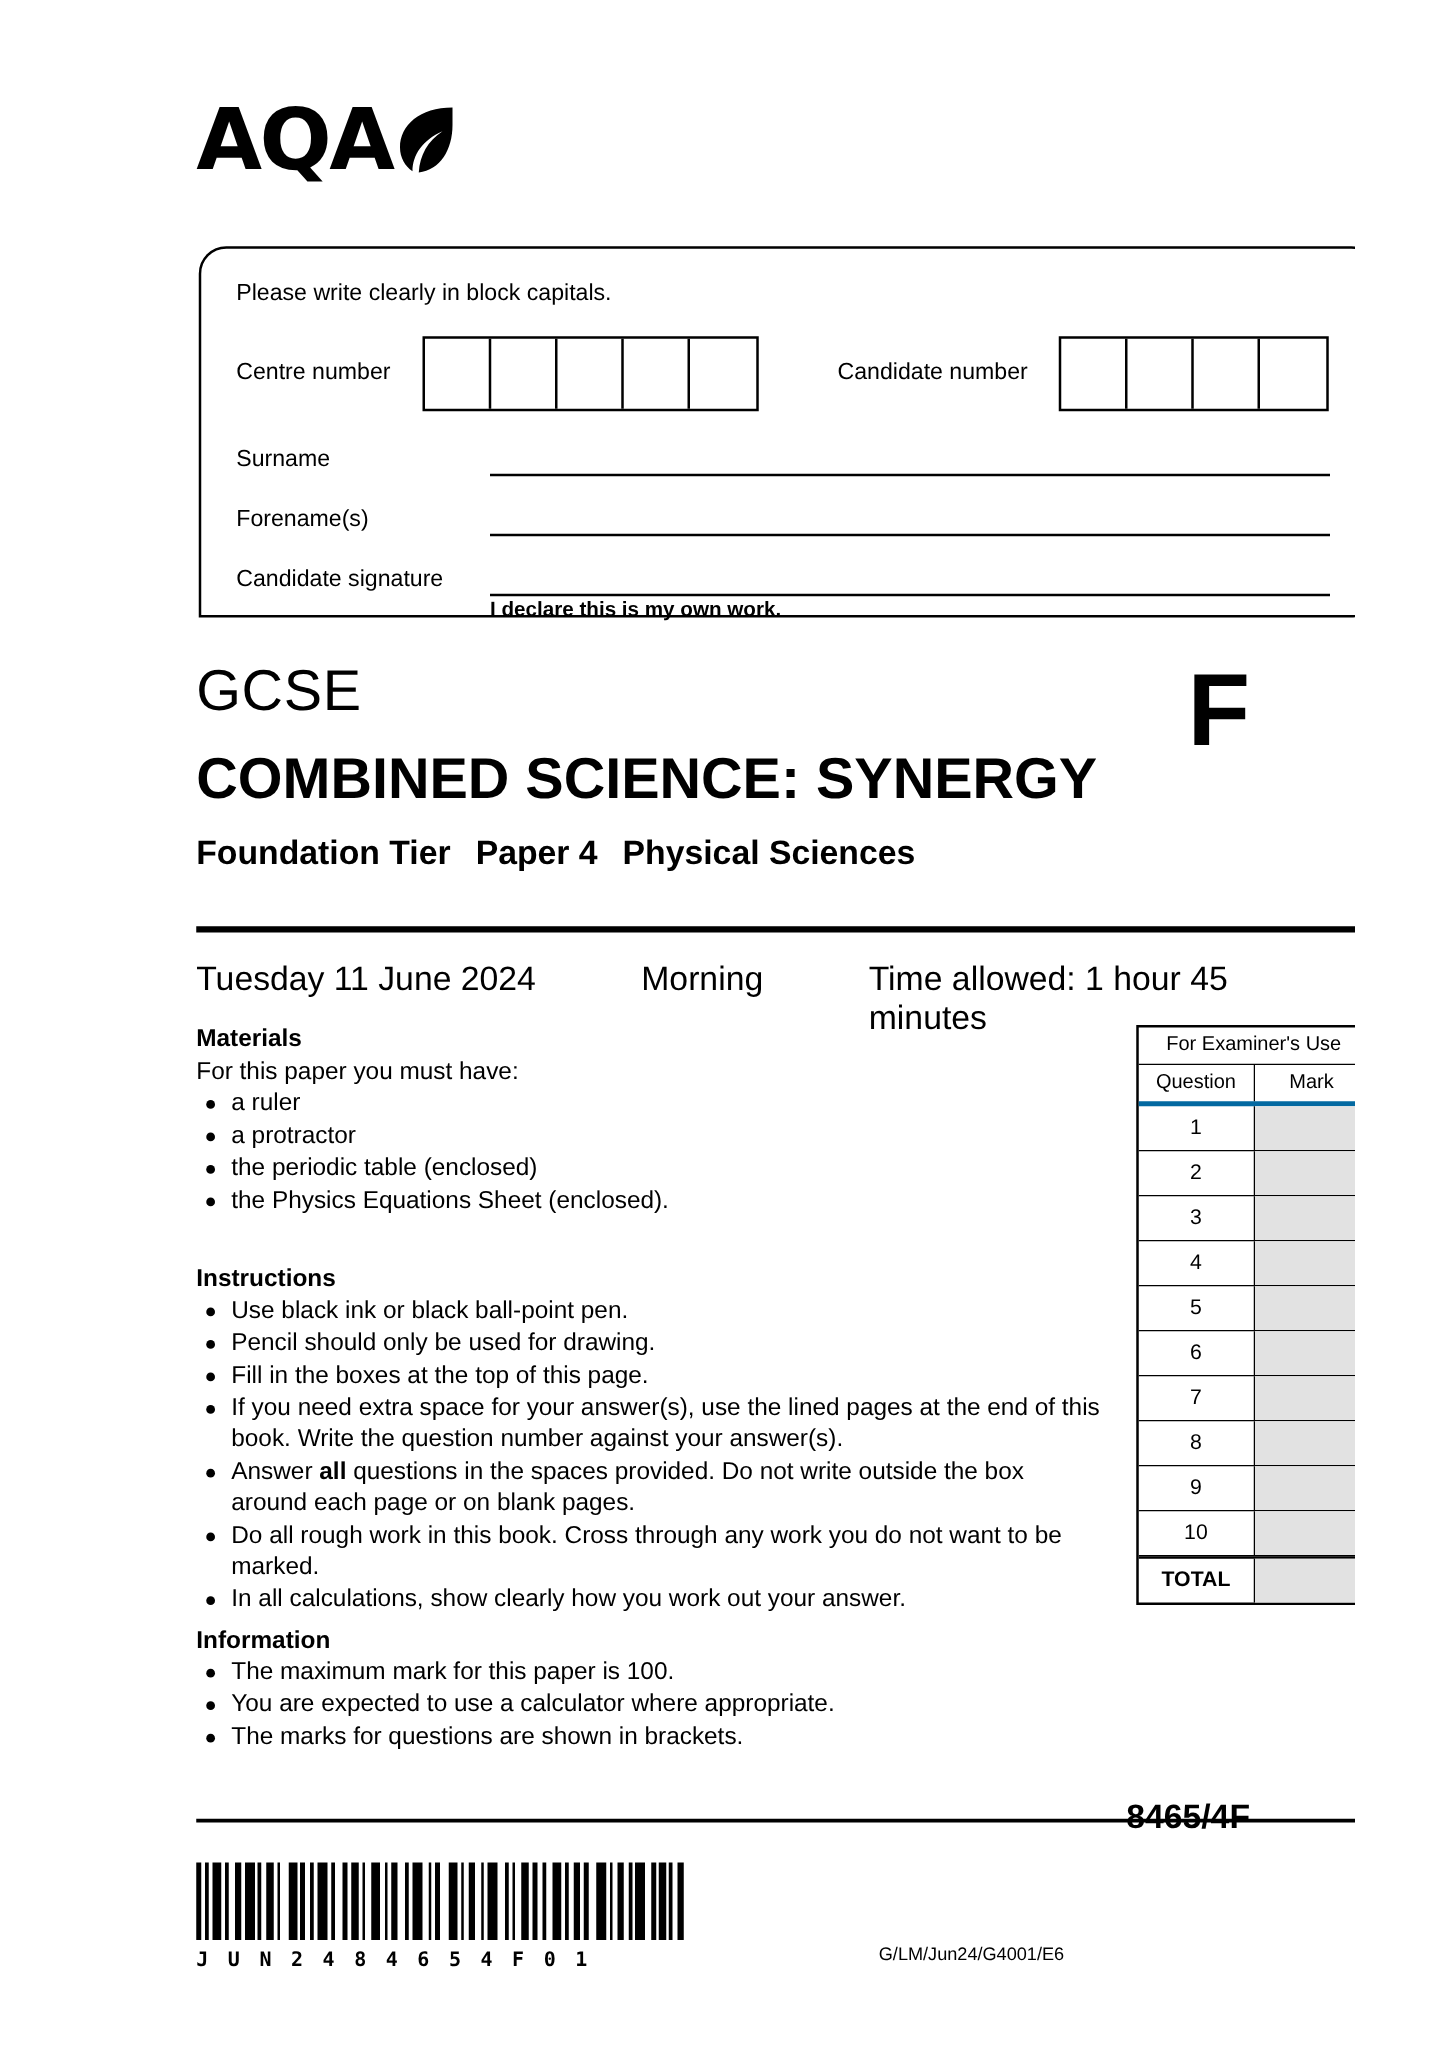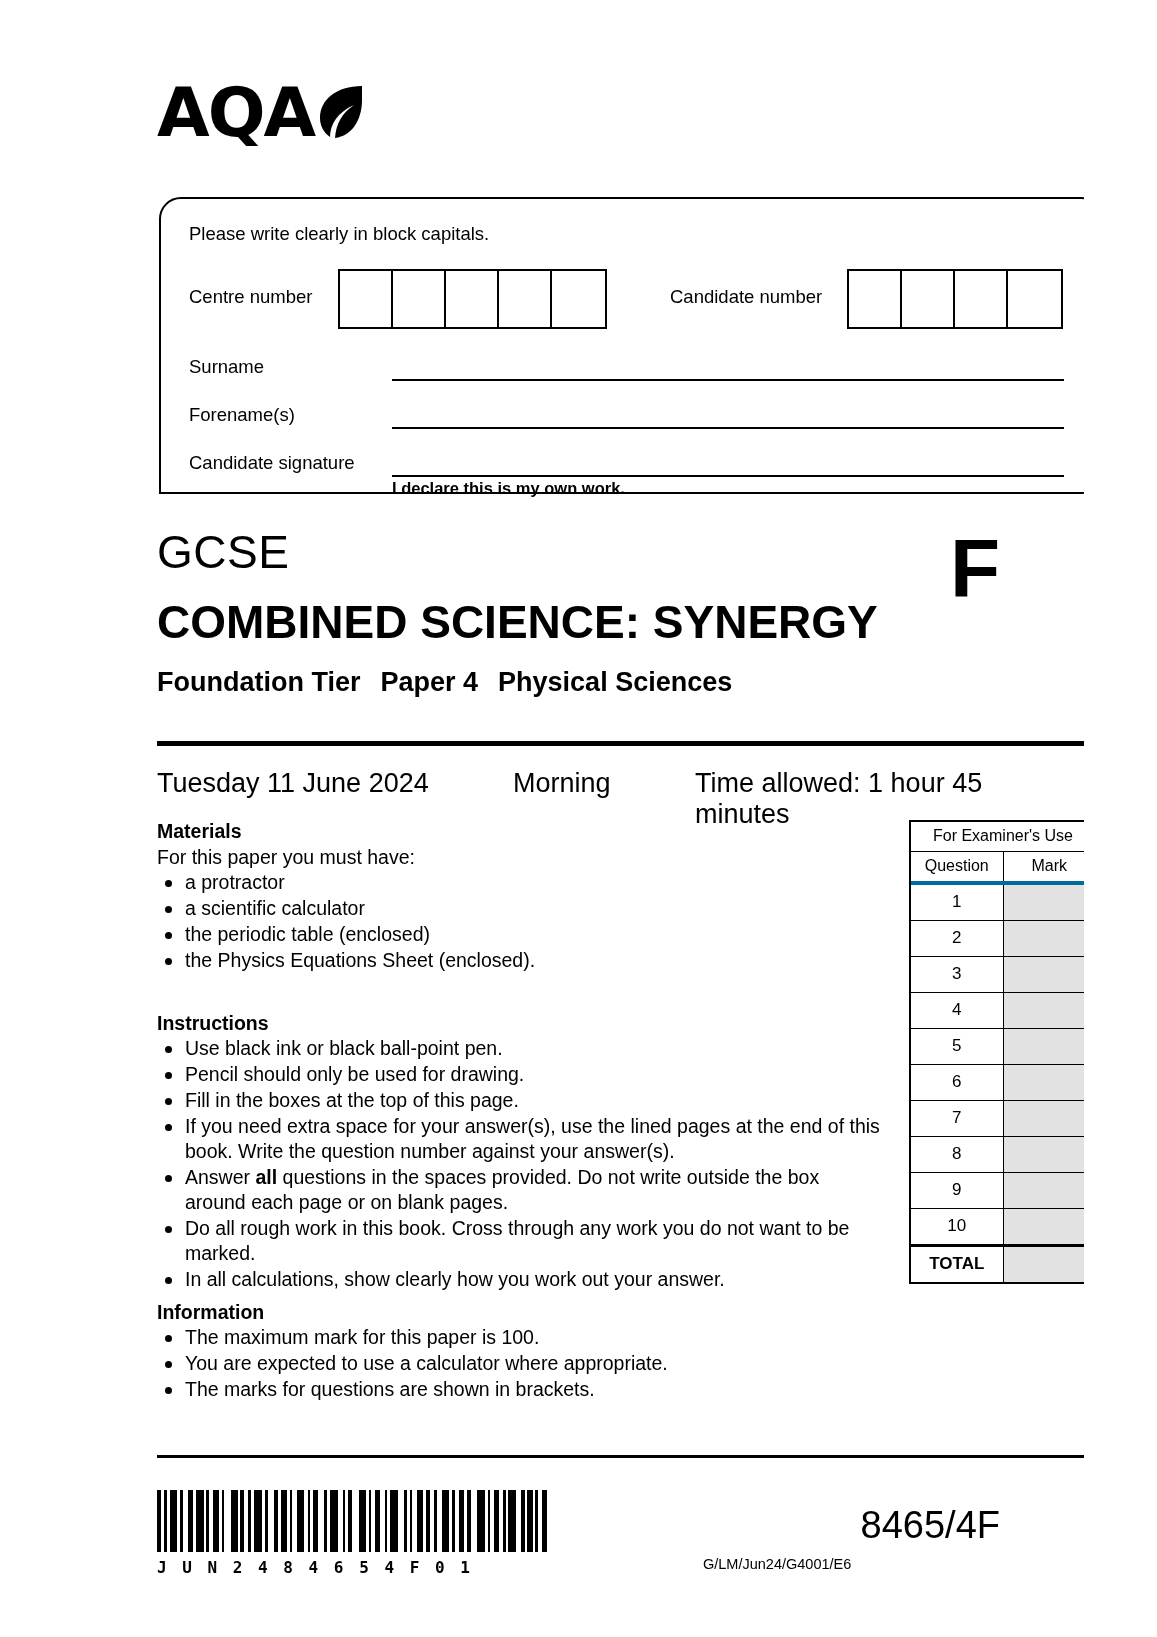--- a/index.html
+++ b/index.html
@@ -253,23 +253,23 @@
   }
   .footer-code {
     position: absolute;
     left: 630px;
     top: 1556px;
     font-size: 14.5px;
   }
   .paper-code {
     position: absolute;
     right: 84px;
-    top: 1504px;
-    font-size: 38px;
-    font-weight: normal;
+    top: 1438px;
+    font-size: 27px;
+    font-weight: bold;
   }
 </style>
 </head>
 <body>
 
 <div class="page">
 
   <div class="logo">
     <div class="logo-text">AQA</div>
     <div class="logo-leaf">
@@ -322,22 +322,22 @@
 
   <div class="exam-line exam-date">Tuesday 11 June 2024</div>
   <div class="exam-line exam-session">Morning</div>
   <div class="exam-line exam-time">
     <span>Time allowed</span><span>:&nbsp;</span><span>1 hour 45 minutes</span>
   </div>
 
   <div class="section-head" style="top:820px;">Materials</div>
   <div class="para" style="top:846px;">For this paper you must have:</div>
   <ul class="bullets" style="top:870px; width:720px;">
+    <li>a ruler</li>
     <li>a protractor</li>
-    <li>a scientific calculator</li>
     <li>the periodic table (enclosed)</li>
     <li>the Physics Equations Sheet (enclosed).</li>
   </ul>
 
   <div class="section-head" style="top:1012px;">Instructions</div>
   <ul class="bullets" style="top:1036px; width:725px;">
     <li>Use black ink or black ball-point pen.</li>
     <li>Pencil should only be used for drawing.</li>
     <li>Fill in the boxes at the top of this page.</li>
     <li>If you need extra space for your answer(s), use the lined pages at the end of this book.  Write the question number against your answer(s).</li>

